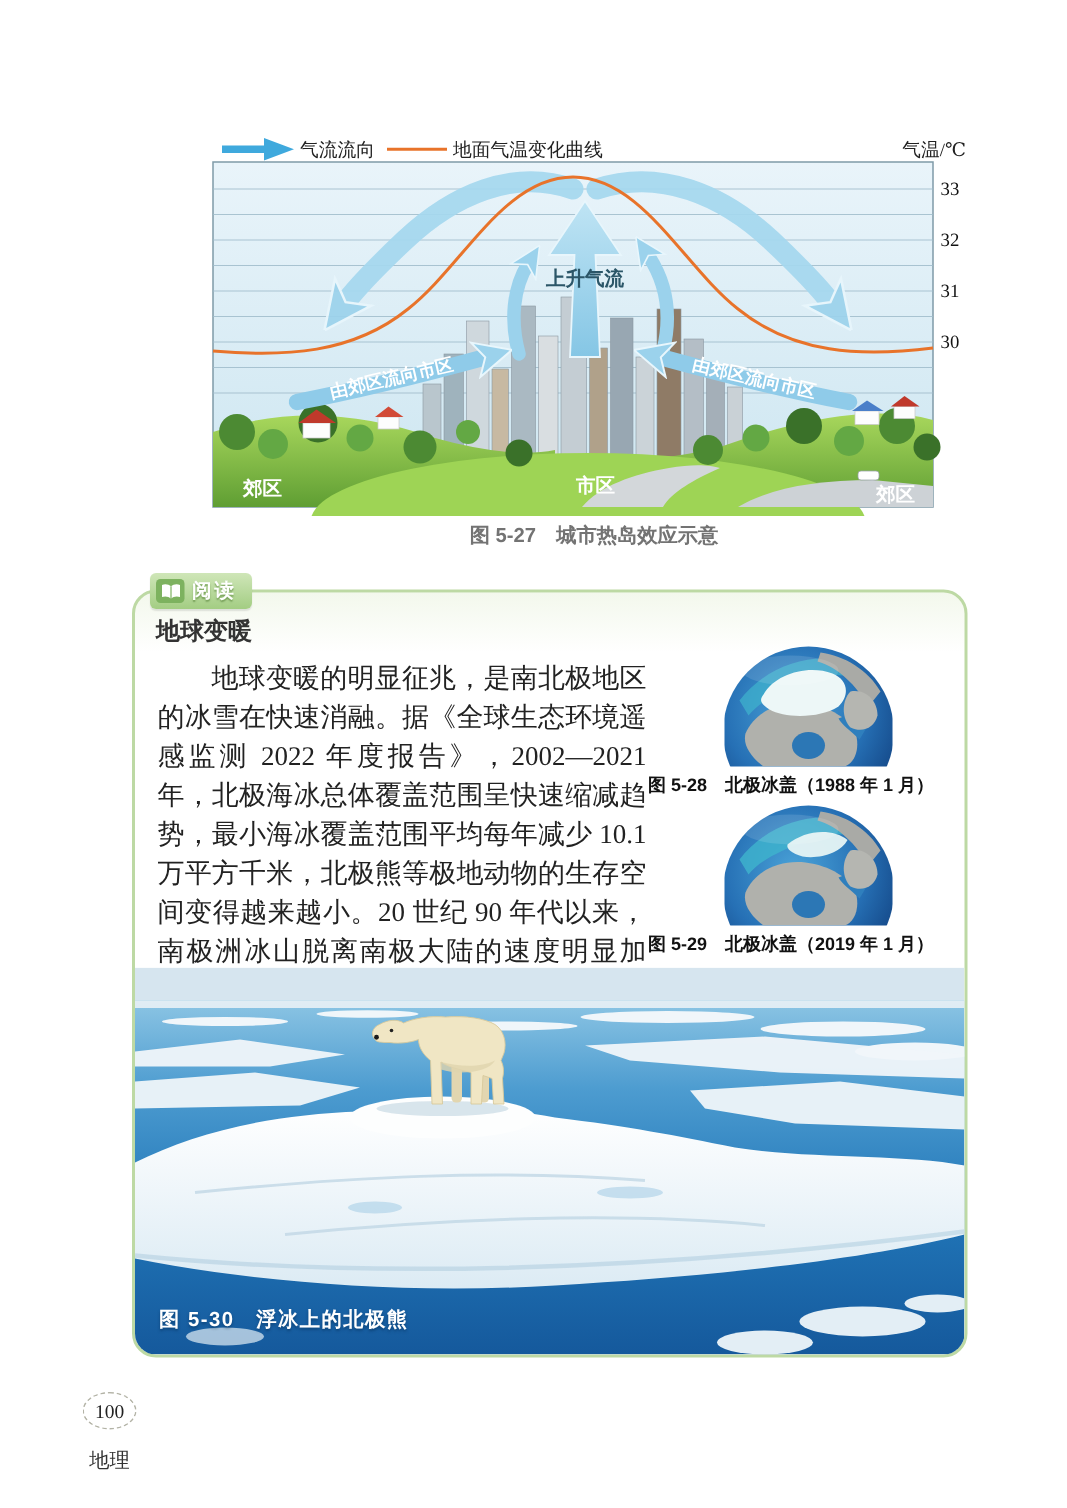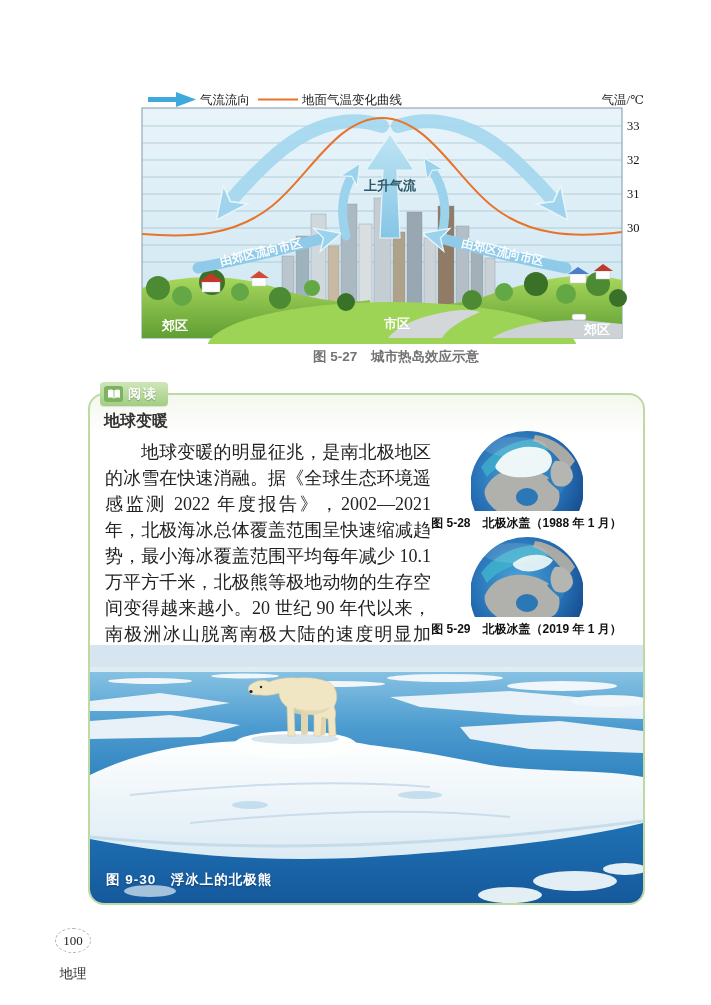--- a/index.html
+++ b/index.html
@@ -35,21 +35,21 @@
   }
   .reading-title{
     position:absolute;top:16px;left:14px;width:326px;
     font-family:"Liberation Sans","DejaVu Sans",sans-serif;
     font-weight:bold;font-size:16px;color:#333;
   }
   .reading-body{
     position:absolute;top:44px;left:15px;width:326px;margin:0;
     font-size:18px;line-height:26px;text-align:justify;text-indent:2em;color:#222;
   }
-  .fig-arctic{position:absolute;left:330px;width:213px;text-align:center;}
+  .fig-arctic{position:absolute;left:342px;width:213px;}
   .fig-arctic.first{top:32px;}
   .fig-arctic.second{top:138px;}
   .globe{display:block;margin:0 auto;}
   .fig-cap{
     margin-top:4px;font-family:"Liberation Sans","DejaVu Sans",sans-serif;
     font-weight:bold;font-size:12px;color:#111;white-space:nowrap;
   }
   .bear-wrap{
     position:absolute;left:0;top:250px;width:553px;height:258px;
     border-radius:0 0 14px 14px;overflow:hidden;
@@ -321,21 +321,21 @@
         <path d="M160,48 C157,45 158,40 163,38 C168,35 175,34 179,37 C186,34 196,32 207,33
                  C221,32 233,34 240,38 C246,42 248,50 246,57 L244,62 C246,66 246,70 245,74
                  L246,91 L239,91 L238,74 L232,72 L231,91 L224,91 L224,70
                  C216,68 208,66 204,63 L205,91 L198,91 L197,62
                  C192,58 189,53 189,48 C184,50 176,51 170,50 C165,50 161,50 160,48 Z" fill="#f0e6c4" stroke="#d8c99c" stroke-width="0.6"></path>
         <circle cx="171" cy="42" r="1.2" fill="#222222"></circle>
         <circle cx="161" cy="46.5" r="1.6" fill="#1a1a1a"></circle>
         <path d="M204,63 C216,66 230,67 240,62 C236,70 216,72 204,68 Z" fill="#e0d4ae" opacity="0.8"></path>
       </g>
     </svg>
-    <div class="bear-caption">图 9-30　浮冰上的北极熊</div>
+    <div class="bear-caption">图 5-30　浮冰上的北极熊</div>
   </div>
 </div>
 
 <div class="footer">
   <span class="page-num">100</span>
   <span>地理</span>
   <span class="sep"></span>
   <span>地球变暖</span>
 </div>
 

